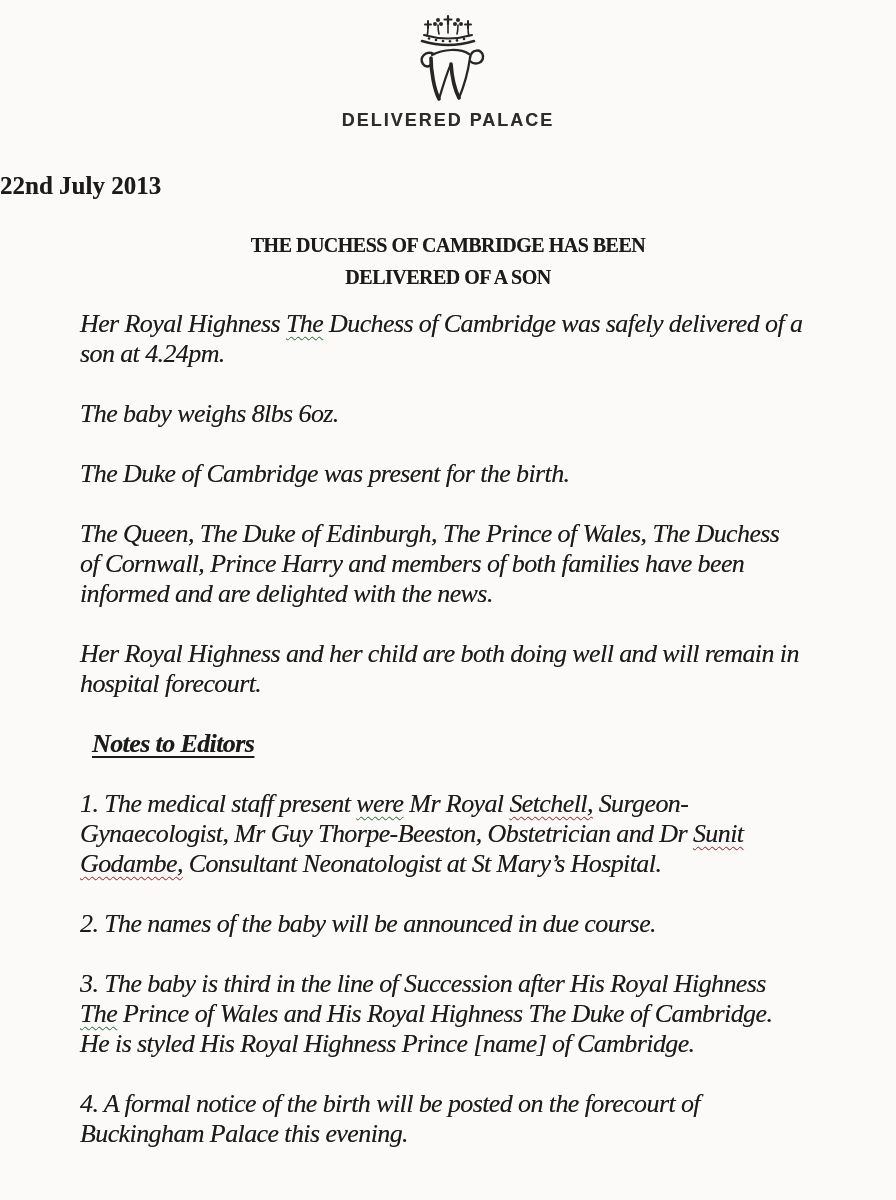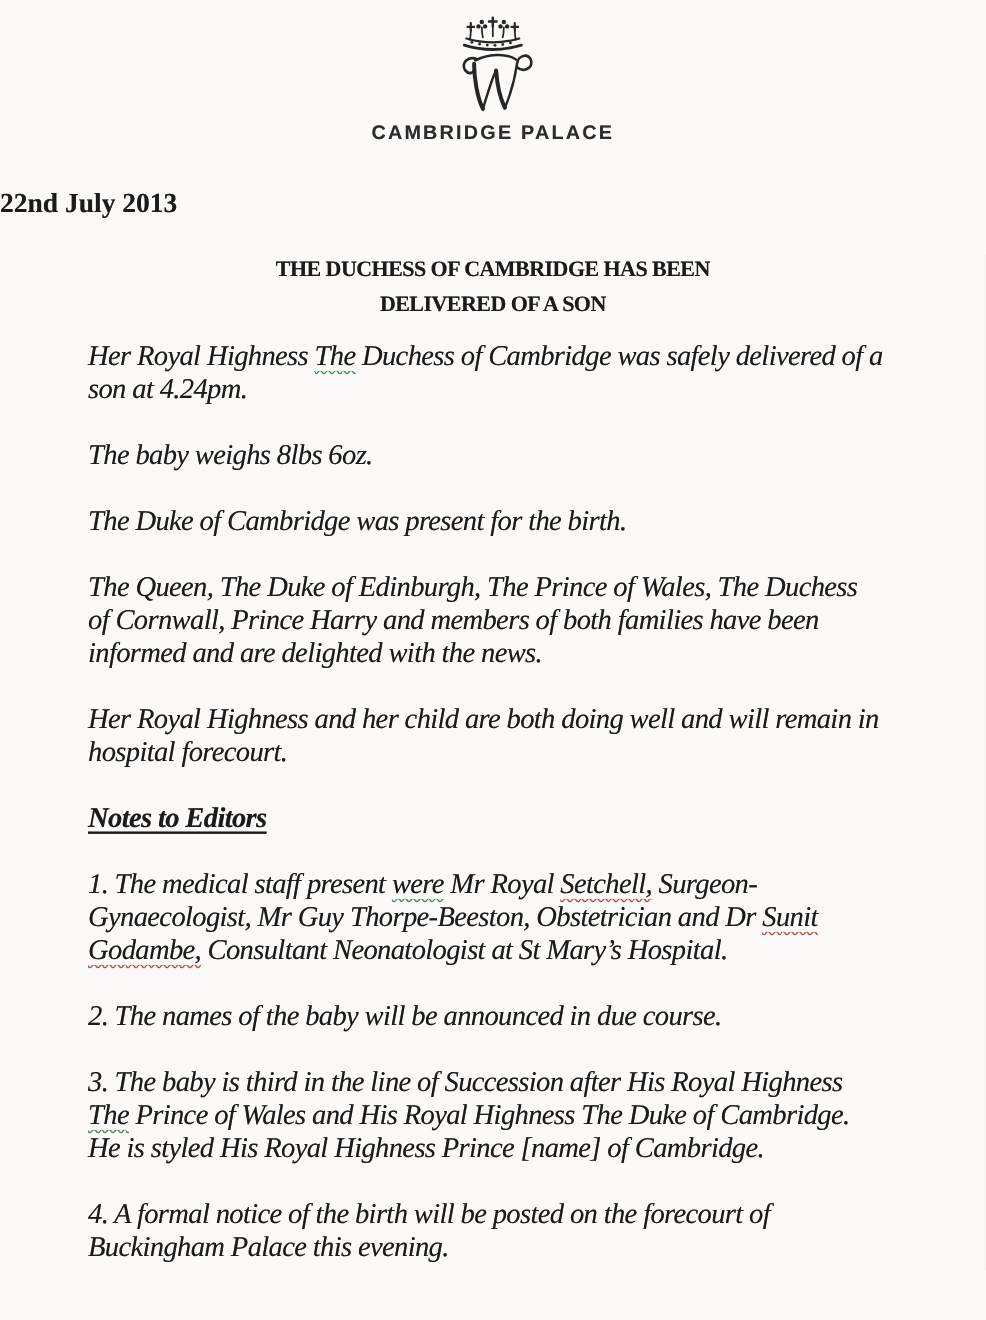--- a/index.html
+++ b/index.html
@@ -49,21 +49,21 @@
   .doc-body {
     margin: 16px 0 0 80px;
     font-size: 26px;
     line-height: 30px;
     letter-spacing: -0.6px;
     font-style: italic;
   }
   .para { margin: 0 0 30px 0; }
   .line { white-space: nowrap; }
   .notes-heading {
-    margin: 0 0 30px 0;
+    margin: 0 0 30px 12px;
     font-weight: bold;
     text-decoration: underline;
     text-decoration-thickness: 2px;
     text-underline-offset: 4px;
   }
   
   .sq-green {
     text-decoration: underline;
     text-decoration-style: wavy;
     text-decoration-color: #3e8e4f;
@@ -117,21 +117,21 @@
 
         <path d="M36,46 C27,42 21,50 25,56 C28,60 34,59 33,53" stroke-width="2.4"></path>
         <path d="M33,50 C33,63 36,81 41,91" stroke-width="3.6"></path>
         <path d="M41,91 C45,78 49,64 53,56" stroke-width="2.2"></path>
         <path d="M53,56 C54,70 57,82 61,90" stroke-width="3.6"></path>
         <path d="M61,90 C66,78 70,64 72,50" stroke-width="2.2"></path>
         <path d="M34,47 C45,41 62,40 71,46" stroke-width="2.2"></path>
         <path d="M72,50 C73,41 84,40 85,48 C85.5,55 77,58 72,53" stroke-width="2.4"></path>
       </g>
     </svg>
-    <div class="org-name">CAMBRIDGE PALACE</div>
+    <div class="org-name">DELIVERED PALACE</div>
   </div>
 
   <div class="date-row">22nd July 2013</div>
 
   <div class="doc-title">
     <div class="line">THE DUCHESS OF CAMBRIDGE HAS BEEN</div>
     <div class="line">DELIVERED OF A SON</div>
   </div>
 
   <div class="doc-body">

